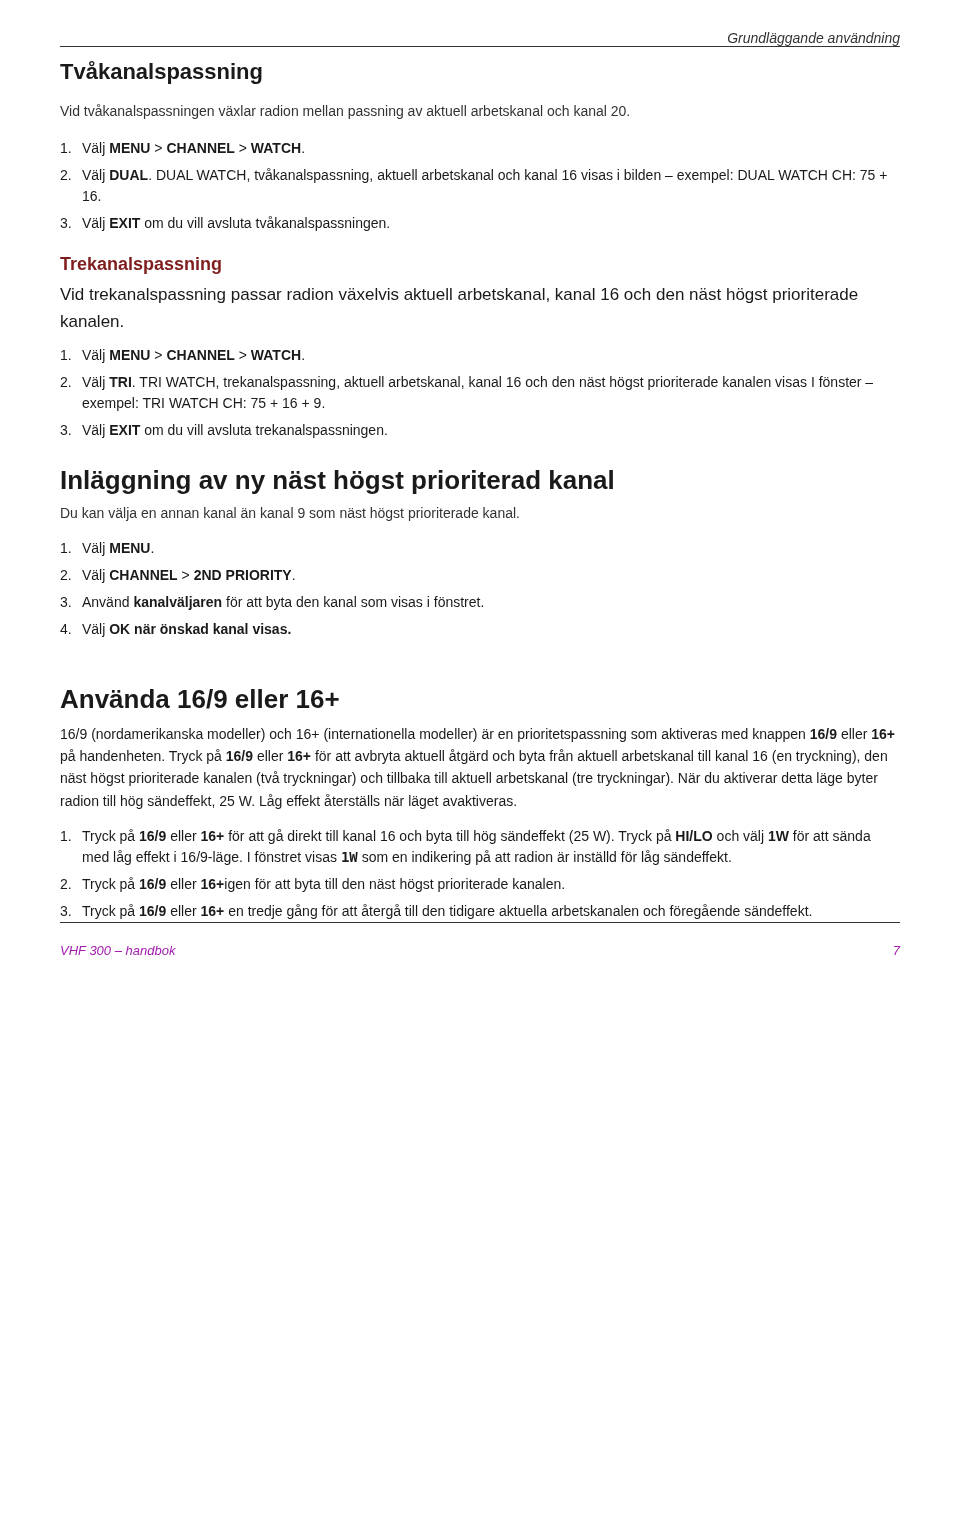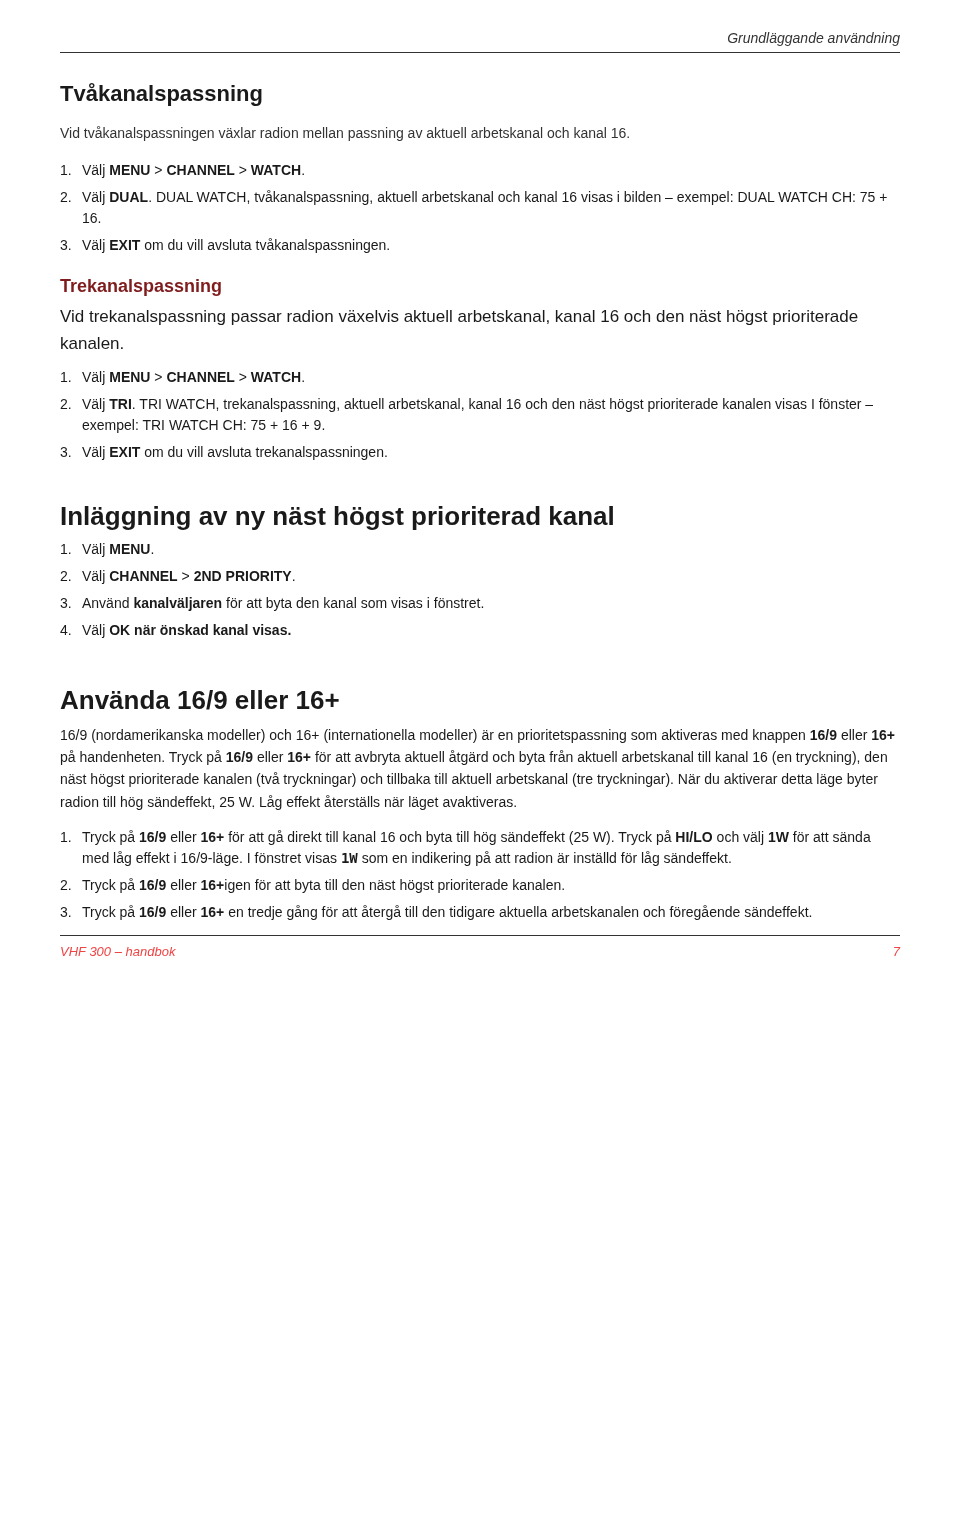--- a/index.html
+++ b/index.html
@@ -20,22 +20,21 @@
 
     .page-container {
       padding: 30px 60px 60px 60px;
       position: relative;
     }
 
     .header-line {
       display: flex;
       justify-content: flex-end;
       border-bottom: 1px solid #333;
-      padding-bottom: 6px;
-      margin-bottom: 28px;
+      margin-bottom: 12px;
     }
 
     .header-title {
       font-size: 14px;
       color: #333;
       font-style: italic;
     }
 
     
     .section-title {
@@ -79,21 +78,21 @@
       color: #7f1d1d;
       margin-top: 20px;
       margin-bottom: 6px;
     }
 
     
     .large-section-title {
       font-size: 26px;
       font-weight: bold;
       color: #1a1a1a;
-      margin-top: 38px;
+      margin-top: 24px;
       margin-bottom: 6px;
       line-height: 1.2;
     }
 
     .large-section-subtitle {
       font-size: 14px;
       color: #333;
       margin-bottom: 14px;
       line-height: 1.5;
     }
@@ -113,25 +112,25 @@
       color: #1a1a1a;
       margin-bottom: 14px;
     }
 
     .footer-line {
       position: absolute;
       bottom: 30px;
       left: 60px;
       right: 60px;
       border-top: 1px solid #333;
-      padding-top: 8px;
+      padding-top: 20px;
       display: flex;
       justify-content: space-between;
       font-size: 13px;
-      color: #ef4444;
+      color: #a21caf;
       font-style: italic;
     }
 
     .paragraph-text {
       font-size: 17px;
       line-height: 1.6;
       margin-bottom: 10px;
       color: #1a1a1a;
     }
   </style>
@@ -139,21 +138,21 @@
 <body>
 
 <div class="page-container">
 
   <div class="header-line">
     <span class="header-title">Grundläggande användning</span>
   </div>
 
   <div>
     <div class="section-title">Tvåkanalspassning</div>
-    <div class="section-subtitle">Vid tvåkanalspassningen växlar radion mellan passning av aktuell arbetskanal och kanal 16.</div>
+    <div class="section-subtitle">Vid tvåkanalspassningen växlar radion mellan passning av aktuell arbetskanal och kanal 20.</div>
 
     <div class="numbered-item">
       <span class="num">1.</span>
       <span class="item-text"> Välj <span class="bold-kw">MENU</span> &gt; <span class="bold-kw">CHANNEL</span> &gt; <span class="bold-kw">WATCH</span>.</span>
     </div>
 
     <div class="numbered-item">
       <span class="num">2.</span>
       <span class="item-text"> Välj <span class="bold-kw">DUAL</span>. DUAL WATCH, tvåkanalspassning, aktuell arbetskanal och kanal 16 visas i bilden – exempel: DUAL WATCH CH: 75 + 16.</span>
     </div>
@@ -179,20 +178,21 @@
     </div>
 
     <div class="numbered-item">
       <span class="num">3.</span>
       <span class="item-text"> Välj <span class="bold-kw">EXIT</span> om du vill avsluta trekanalspassningen.</span>
     </div>
   </div>
 
   <div>
     <div class="large-section-title">Inläggning av ny näst högst prioriterad kanal</div>
+    <div class="large-section-subtitle">Du kan välja en annan kanal än kanal 9 som näst högst prioriterade kanal.</div>
 
     <div class="numbered-item">
       <span class="num">1.</span>
       <span class="item-text"> Välj <span class="bold-kw">MENU</span>.</span>
     </div>
 
     <div class="numbered-item">
       <span class="num">2.</span>
       <span class="item-text"> Välj <span class="bold-kw">CHANNEL</span> &gt; <span class="bold-kw">2ND PRIORITY</span>.</span>
     </div>

